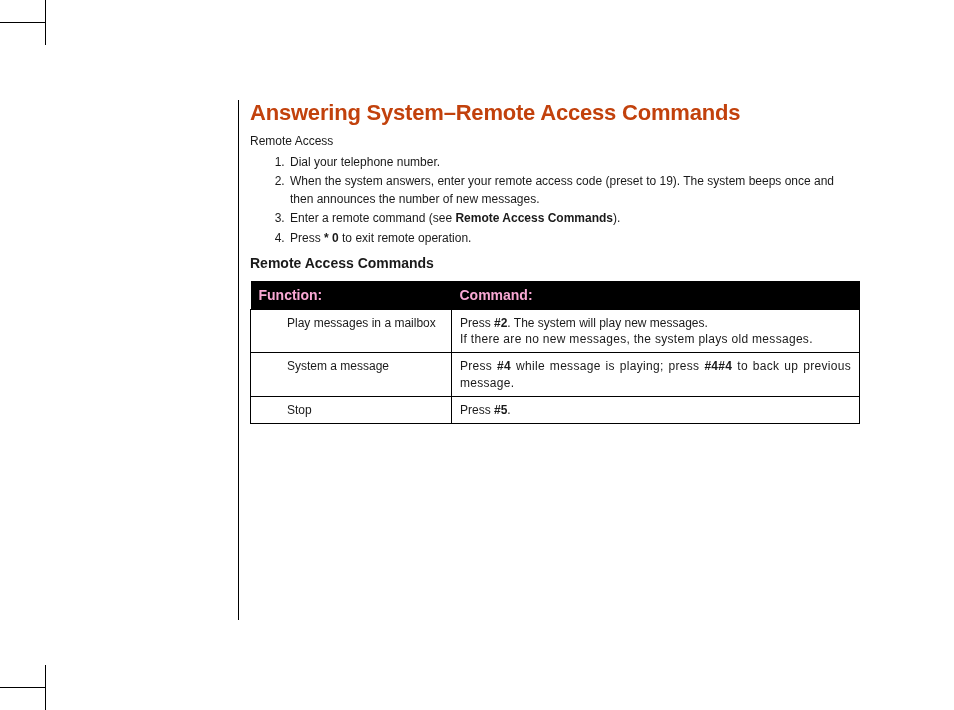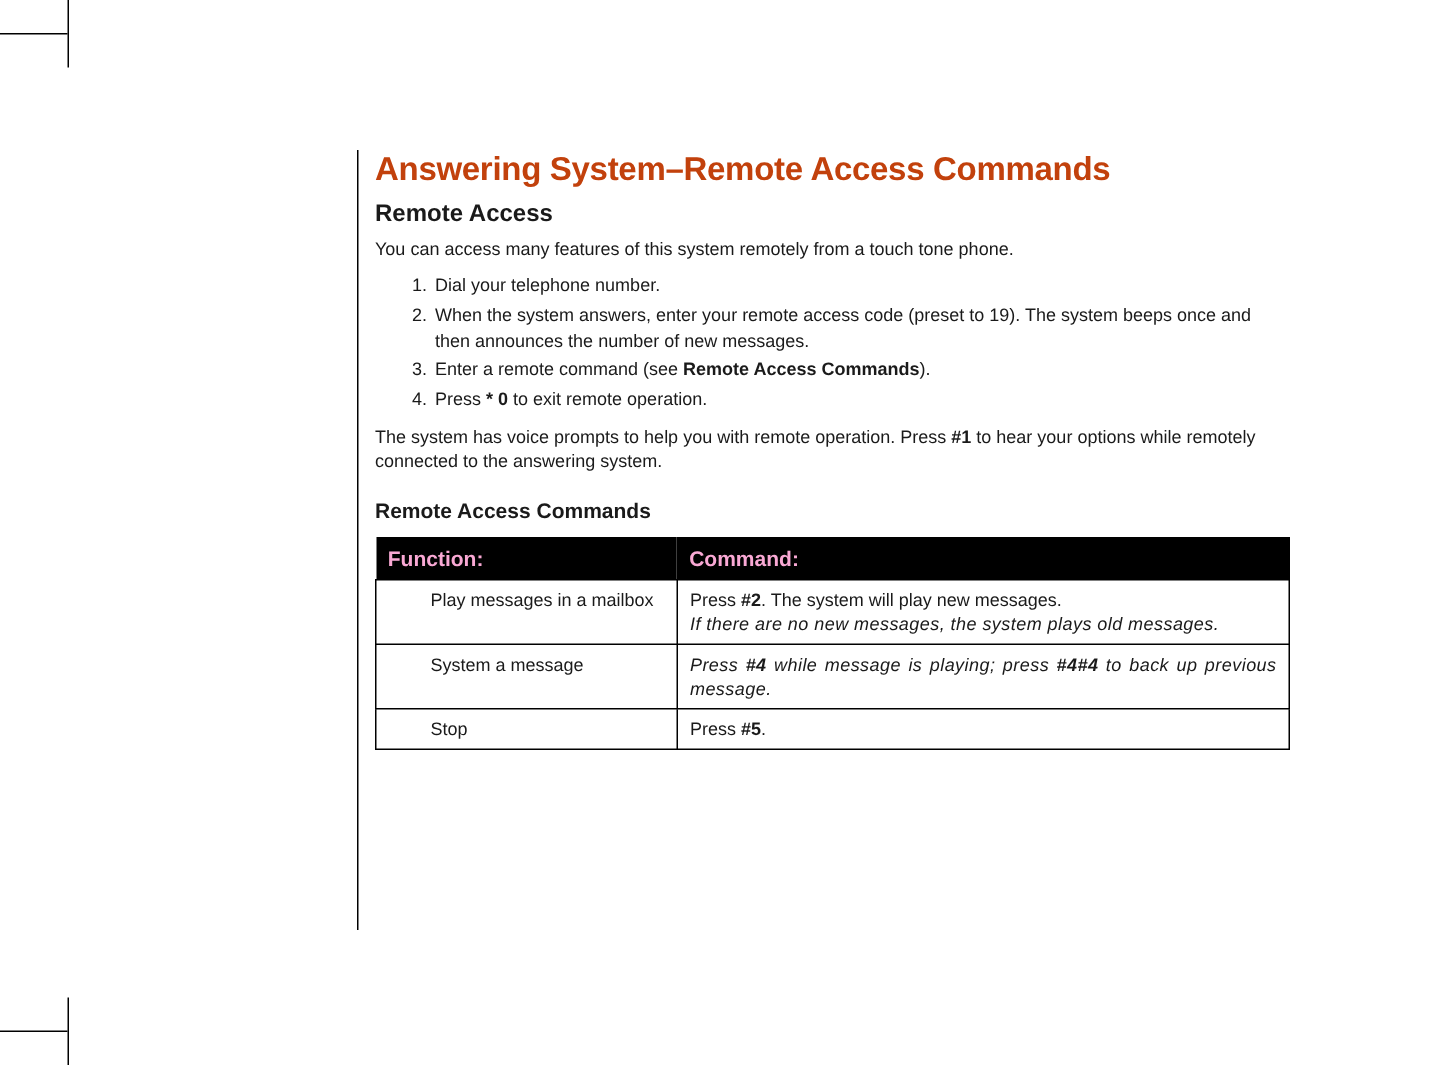--- a/index.html
+++ b/index.html
@@ -54,22 +54,22 @@
       width: 610px;
     }
     h1 {
       font-size: 22px;
       font-weight: bold;
       color: #c2410c;
       margin-bottom: 8px;
       letter-spacing: -0.2px;
     }
     h2.sub {
-      font-size: 16px;
-      font-weight: bold;
+      font-size: 12px;
+      font-weight: normal;
       margin-bottom: 6px;
     }
     p.intro {
       font-size: 12px;
       line-height: 1.35;
       margin-bottom: 8px;
     }
     ol.steps {
       margin: 0 0 8px 38px;
       padding: 0;
@@ -101,21 +101,21 @@
       padding: 6px 8px;
       font-size: 14px;
     }
     table.cmd td {
       border: 1px solid #000;
       padding: 5px 8px;
       vertical-align: top;
       line-height: 1.35;
     }
     table.cmd td.func { width: 33%; padding-left: 36px; }
-    .justify { text-align: justify; letter-spacing: 0.3px; font-style: italic; }
+    .justify { text-align: justify; letter-spacing: 0.3px; }
     .footer {
       position: absolute;
       left: 0;
       bottom: 48px;
       width: 760px;
       font-size: 12px;
       font-weight: bold;
     }
     .footer .pg { display: inline-block; width: 30px; text-align: right; margin-right: 10px; }
     .footer .sect { display: inline-block; margin-right: 60px; }
@@ -132,36 +132,32 @@
   <div class="h"></div>
     <div class="v"></div>
 </div>
 
 <div class="page">
   <div class="content-border"></div>
   <div class="content">
 
     <h1>Answering System–Remote Access Commands</h1>
     <h2 class="sub">Remote Access</h2>
-    <p class="intro">You can access many features of this system remotely from a touch tone phone.</p>
 
     <ol class="steps">
       <li>Dial your telephone number.</li>
       <li>When the system answers, enter your remote access code (preset to 19). The system beeps once and then announces the number of new messages.</li>
       <li>
         <span>Enter a remote command (see </span><span class="strong">Remote Access Commands</span><span>).</span>
       </li>
       <li>
         <span>Press </span><span class="strong">* 0</span><span>  to exit remote operation.</span>
       </li>
     </ol>
 
-    <p class="after">
-      <span>The system has voice prompts to help you with remote operation. Press </span><span class="strong">#1</span><span> to hear your options while remotely connected to the answering system.</span>
-    </p>
 
     <h2 class="cmds">Remote Access Commands</h2>
 
     <table class="cmd">
       <thead>
         <tr>
           <th>Function:</th>
           <th>Command:</th>
         </tr>
       </thead>

